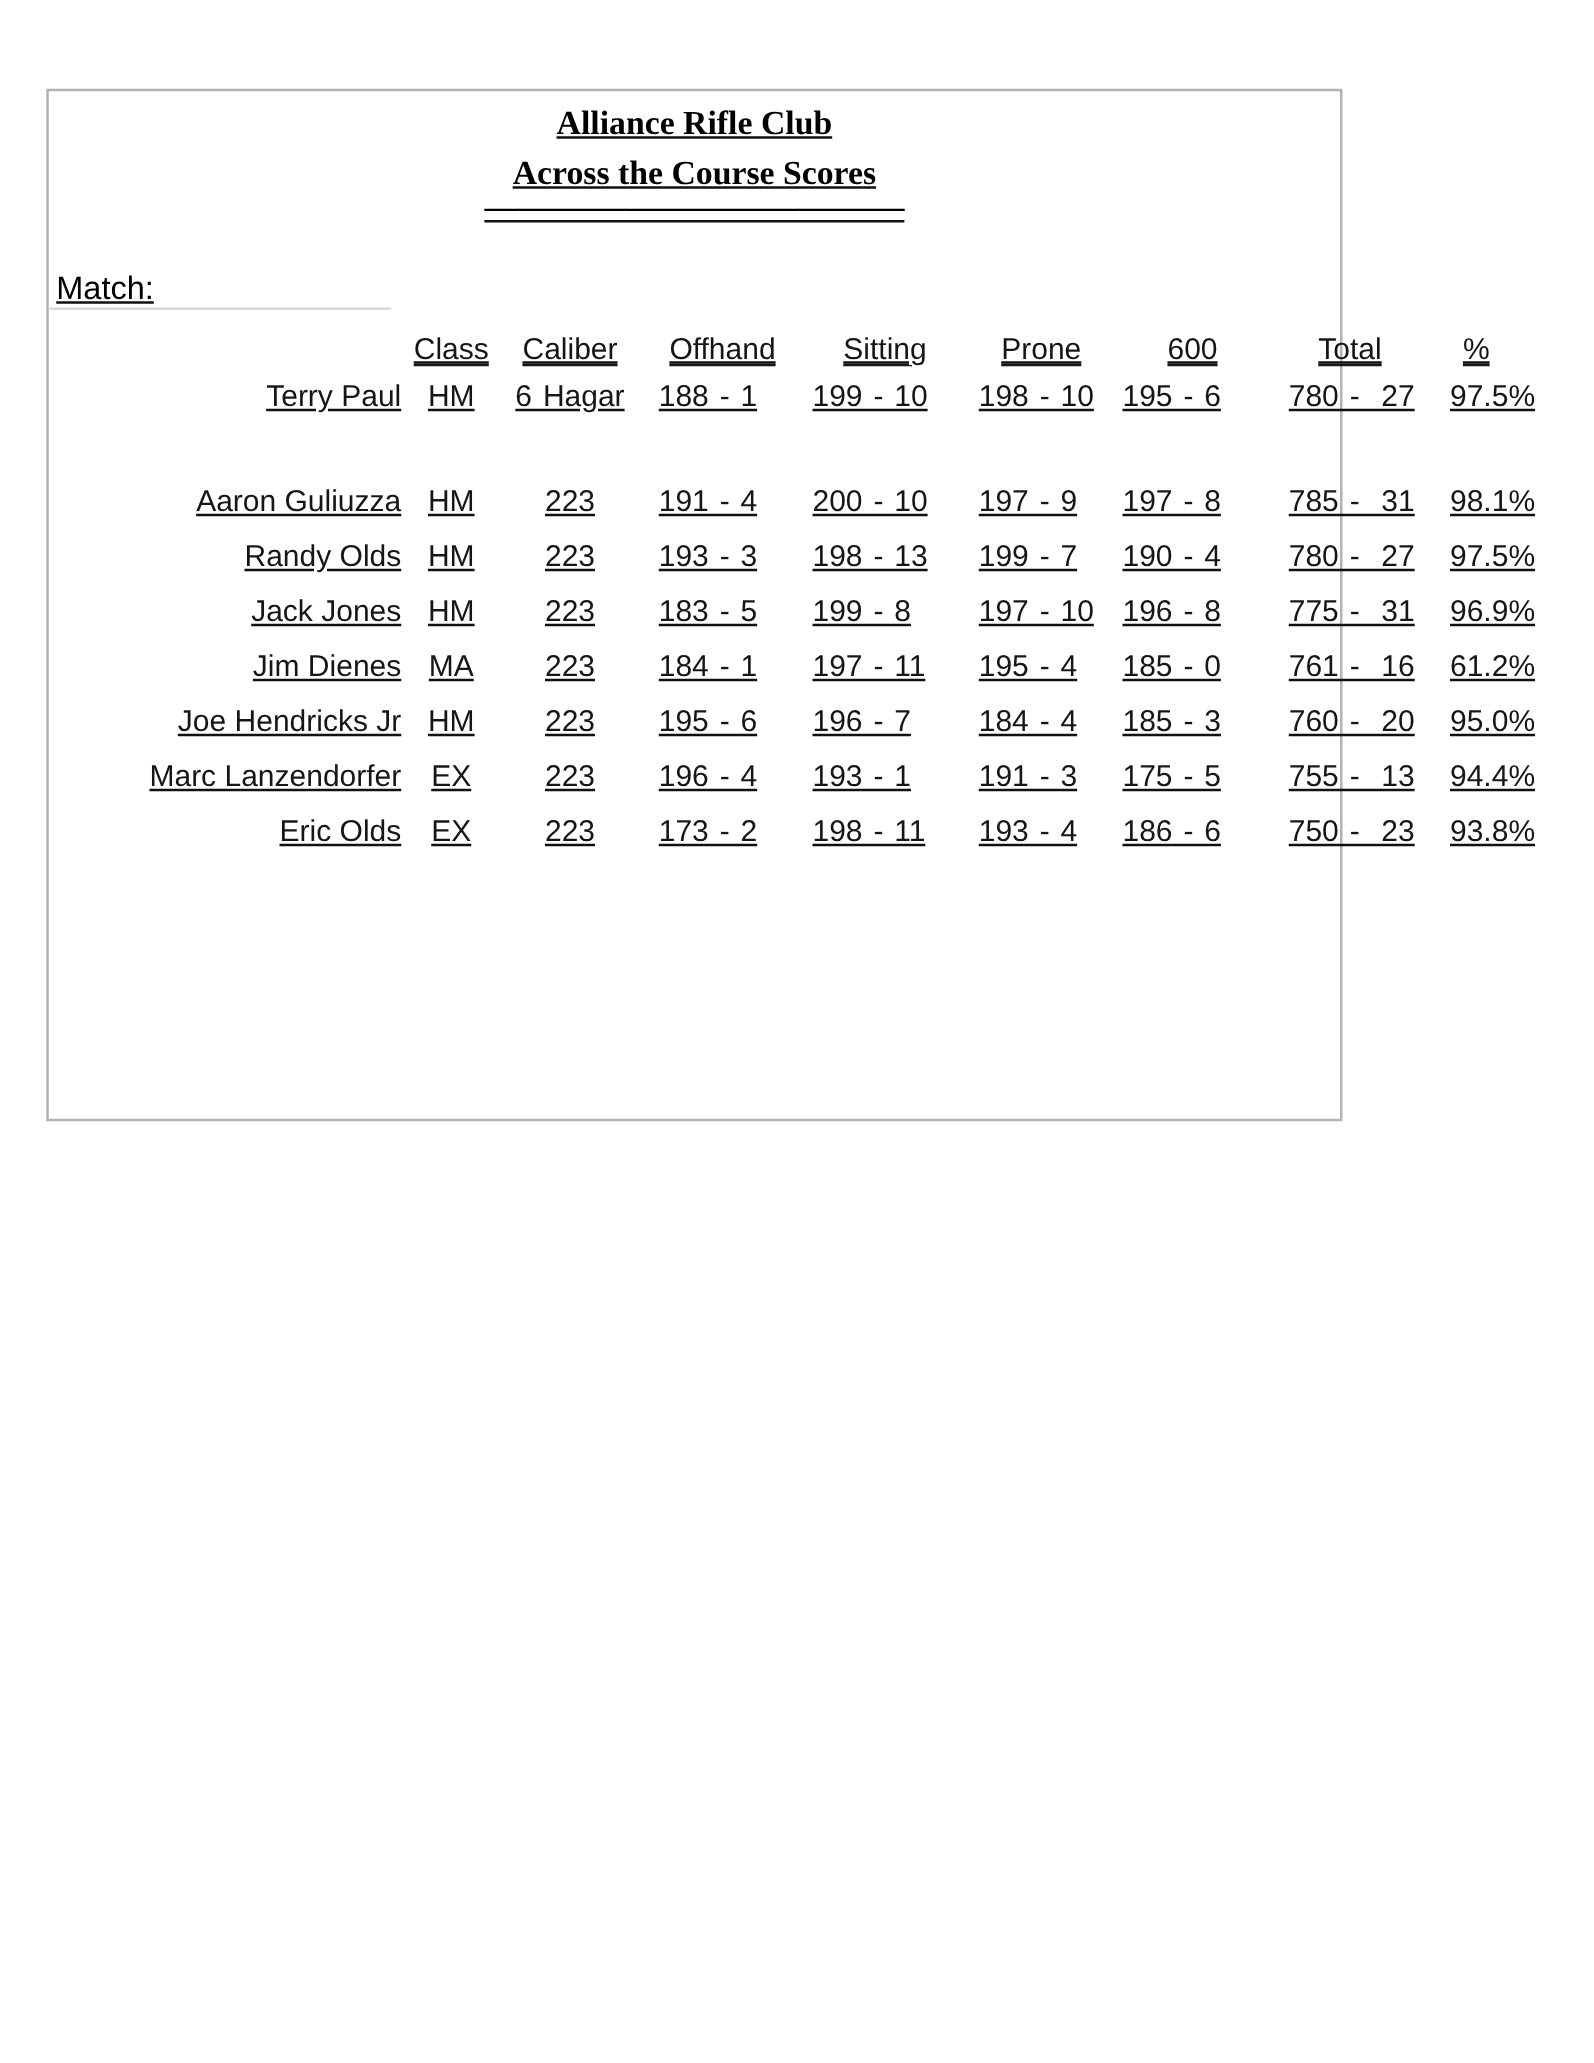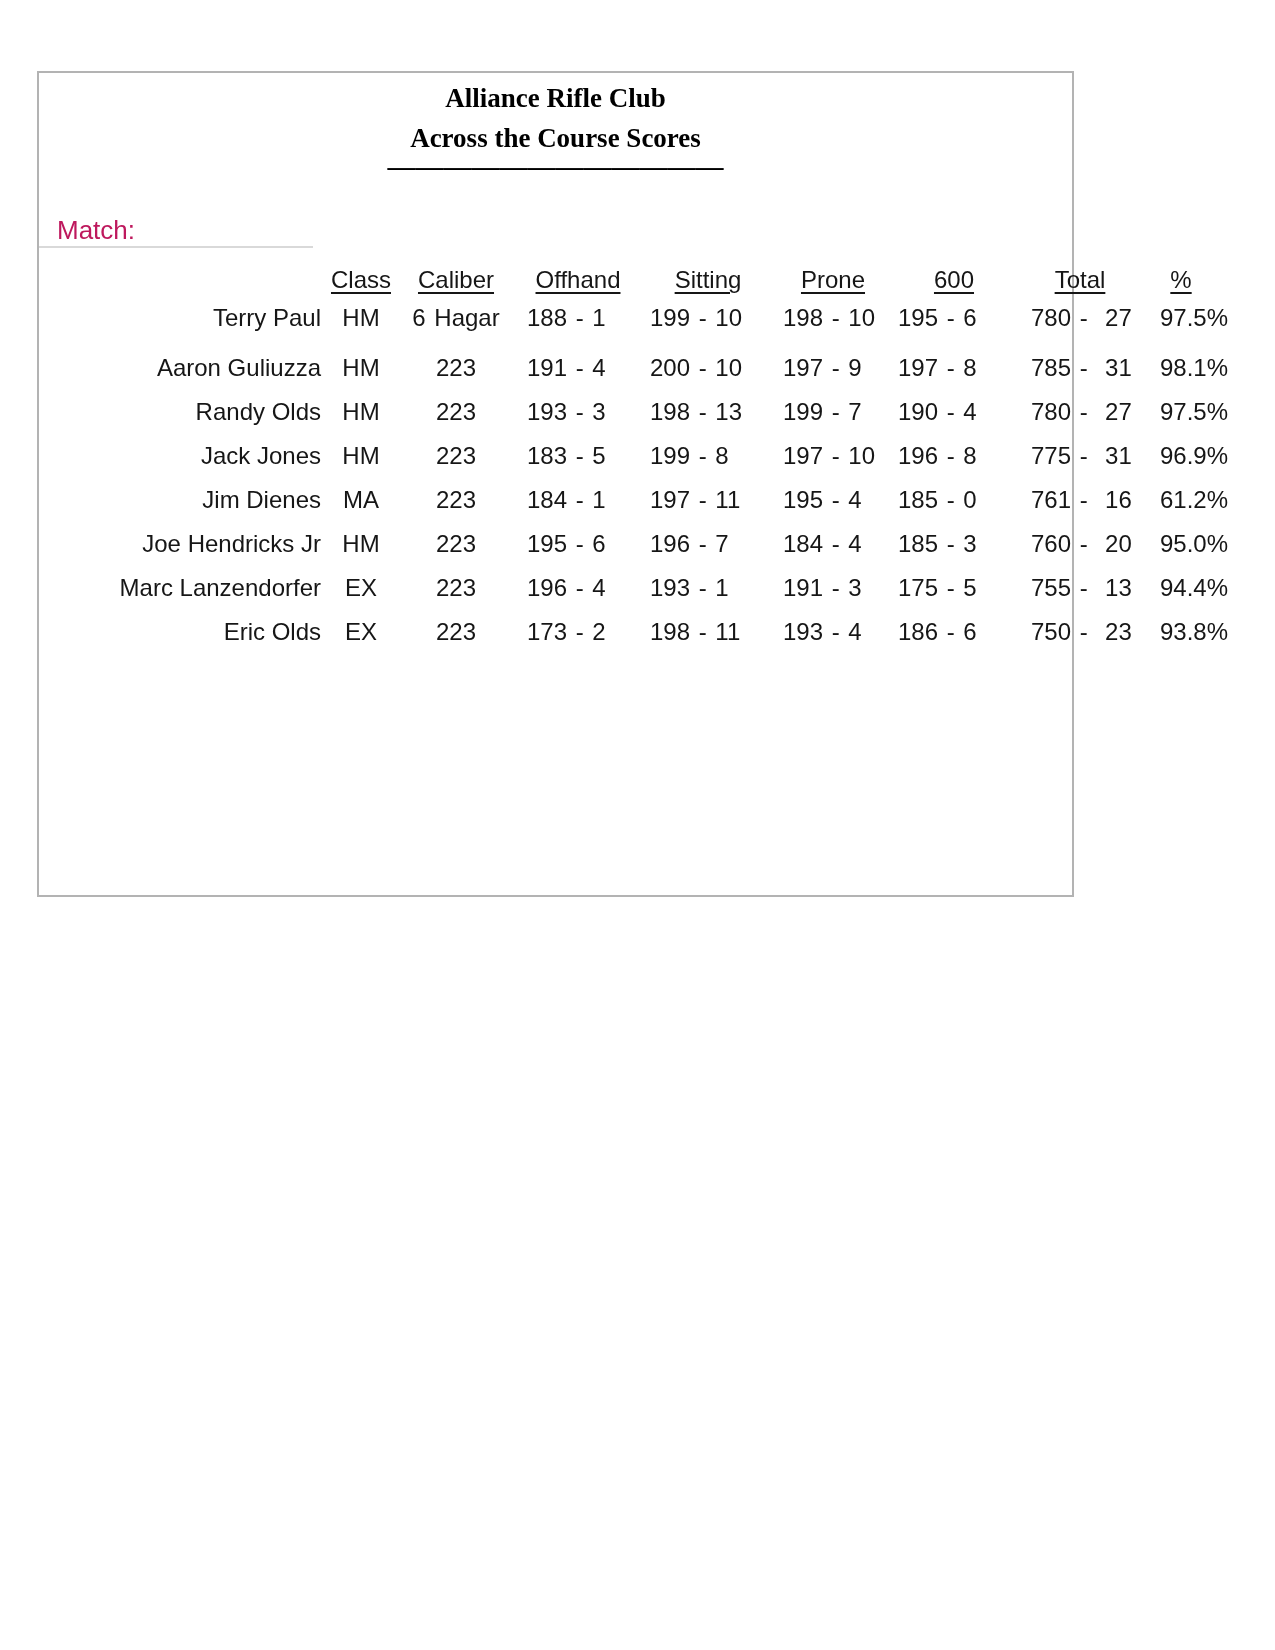--- a/index.html
+++ b/index.html
@@ -14,59 +14,60 @@
   }
   .sheet {
     position: absolute;
     left: 37px;
     top: 71px;
     width: 1037px;
     height: 826px;
     border: 2px solid #b3b3b3;
     box-sizing: border-box;
     background: #ffffff;
+    text-decoration: underline;
   }
   .titles {
     text-align: center;
     padding-top: 11px;
     font-family: "Liberation Serif", serif;
     font-weight: bold;
     color: #000000;
   }
   .t1 { font-size: 27px; line-height: 28px; }
   .t2 { font-size: 35px; line-height: 36px; margin-top: 3px; }
   .t3 { font-size: 27px; line-height: 28px; margin-top: 12px; }
   .divider { font-size: 28px; line-height: 24px; margin-top: 2px; letter-spacing: 0; white-space: pre; }
   .match-date { font-size: 25px; line-height: 26px; margin-top: 42px; }
 
   .section-label {
     font-size: 26px;
     line-height: 32px;
-    color: #be185d;
+    color: #000000;
     width: 274px;
     border-bottom: 2px solid #d9d9d9;
-    padding-left: 18px;
+    padding-left: 6px;
     box-sizing: border-box;
   }
   .label-match { margin-top: 36px; }
   .label-service { margin-top: 46px; }
 
   .grid-row {
     display: grid;
     grid-template-columns: 233px 80px 110px 134px 126px 124px 118px 134px 68px;
     align-items: center;
     padding-left: 49px;
     font-size: 24px;
     color: #161616;
   }
   .header-row { height: 32px; margin-top: 16px; }
   .header-row .hcell { text-align: center; white-space: nowrap; }
   .header-row .hcell span { text-decoration: underline; text-underline-offset: 4px; text-decoration-thickness: 1.5px; }
   .data-row { height: 44px; }
-  .rows-group { margin-top: 6px; }
+  .rows-group { margin-top: 40px; }
 
   .cell { white-space: pre; word-spacing: 2px; }
   .c-name  { text-align: right; word-spacing: normal; }
   .c-class { text-align: center; }
   .c-cal   { text-align: center; }
   .c-off   { padding-left: 16px; }
   .c-sit   { padding-left: 5px; }
   .c-prone { padding-left: 12px; }
   .c-six   { padding-left: 3px; }
   .c-total { padding-left: 18px; }

